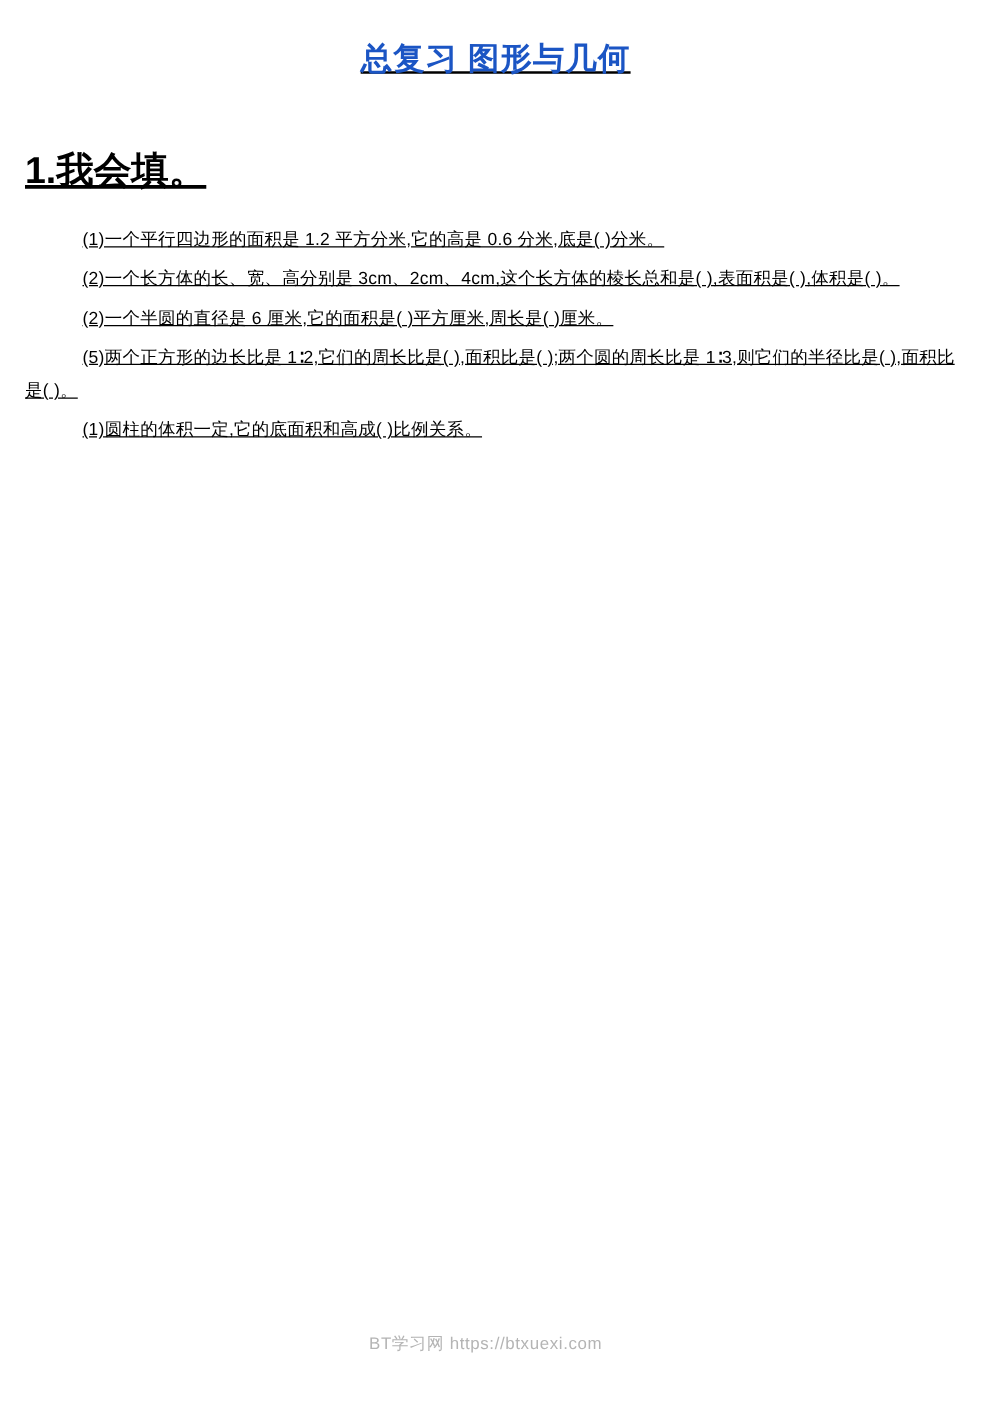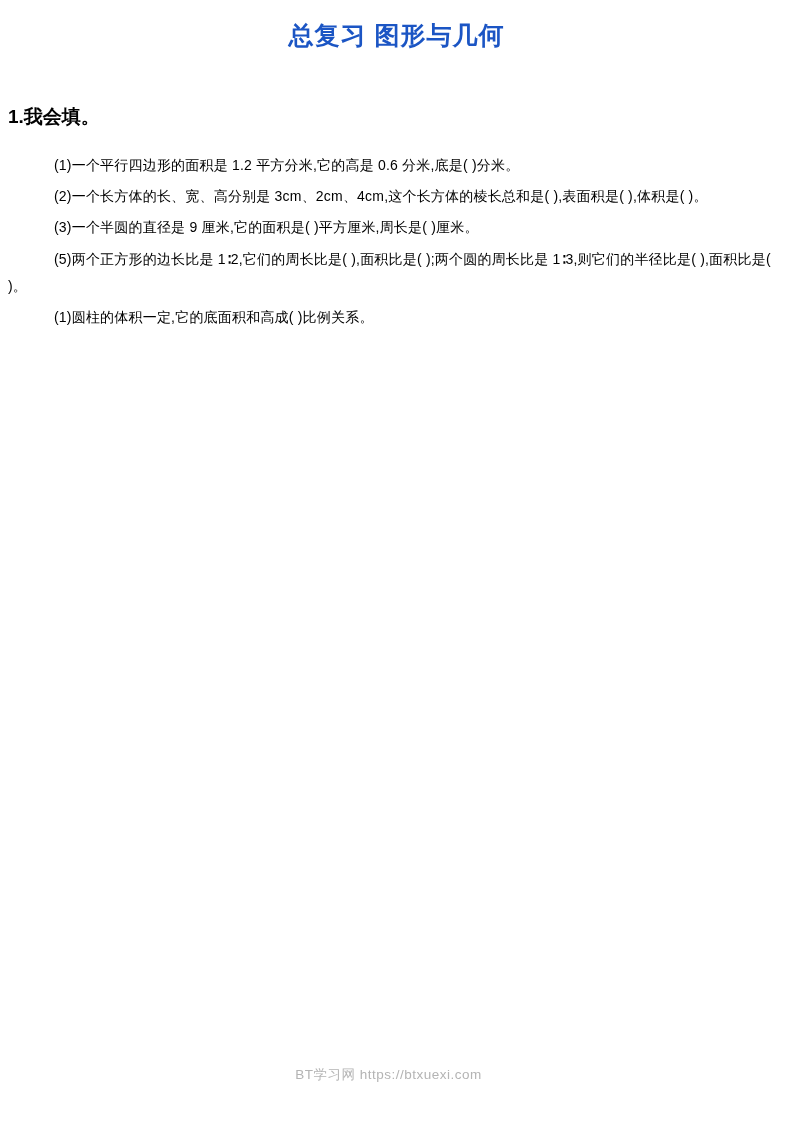--- a/index.html
+++ b/index.html
@@ -13,34 +13,35 @@
     font-family: "Liberation Sans", sans-serif;
     color: #000000;
     position: relative;
     overflow: hidden;
   }
   .page {
     position: relative;
     width: 793px;
     height: 1122px;
     box-sizing: border-box;
-    padding: 0;
+    padding: 12px;
+    text-decoration: underline;
   }
   .doc-title {
     text-align: center;
     color: #1b55c4;
     font-size: 25px;
     font-weight: bold;
     letter-spacing: 1px;
     margin: 0;
     padding-top: 18px;
     line-height: 1.4;
   }
   .section-heading {
-    font-size: 19px;
+    font-size: 30px;
     font-weight: bold;
     margin: 0;
     padding-left: 8px;
     padding-top: 52px;
     line-height: 1.3;
   }
   .content {
     padding: 0 10px 0 8px;
     margin-top: 22px;
   }
@@ -68,20 +69,20 @@
 
 <div class="page">
 
   <h1 class="doc-title">总复习  图形与几何</h1>
 
   <h2 class="section-heading">1.我会填。</h2>
 
   <div class="content">
     <p class="q-item">(1)一个平行四边形的面积是 1.2 平方分米,它的高是 0.6 分米,底是(      )分米。</p>
     <p class="q-item">(2)一个长方体的长、宽、高分别是 3cm、2cm、4cm,这个长方体的棱长总和是(        ),表面积是(        ),体积是(        )。</p>
-    <p class="q-item">(3)一个半圆的直径是 9 厘米,它的面积是(      )平方厘米,周长是(      )厘米。</p>
+    <p class="q-item">(2)一个半圆的直径是 6 厘米,它的面积是(      )平方厘米,周长是(      )厘米。</p>
     <p class="q-item">(5)两个正方形的边长比是 1∶2,它们的周长比是(      ),面积比是(      );两个圆的周长比是 1∶3,则它们的半径比是(      ),面积比是(      )。</p>
     <p class="q-item">(1)圆柱的体积一定,它的底面积和高成(      )比例关系。</p>
   </div>
 
   <div class="footer">BT学习网 https://btxuexi.com</div>
 
 </div>
 
 </body></html>

